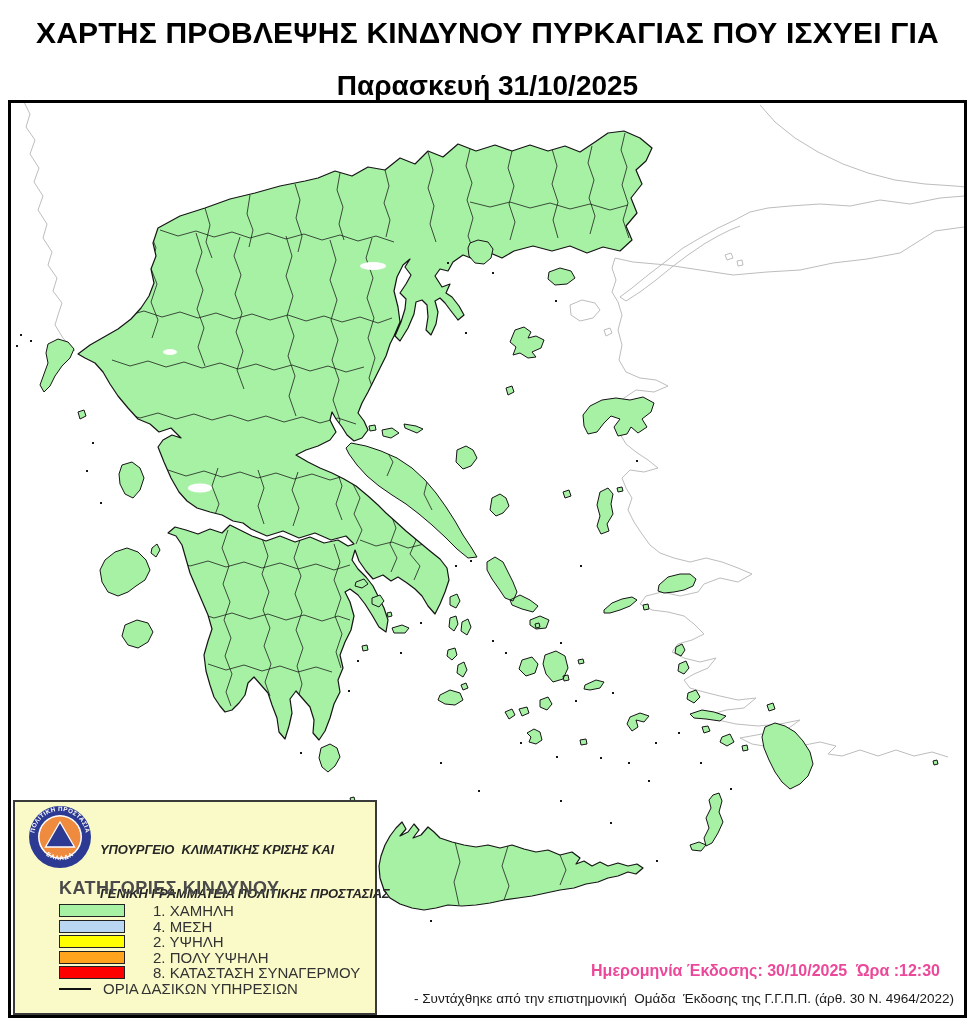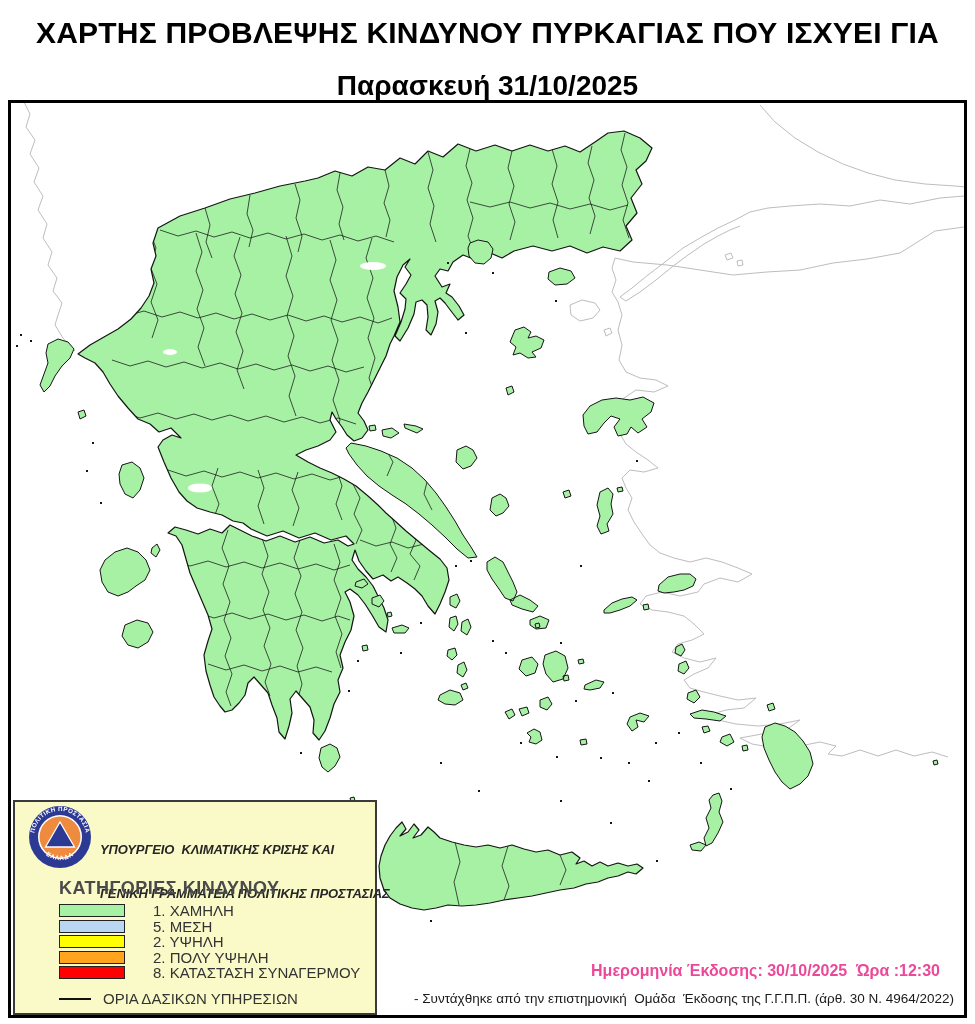--- a/index.html
+++ b/index.html
@@ -27,21 +27,21 @@
   .legend{position:absolute;left:13px;top:800px;width:360px;height:211px;
     background:var(--legend-bg,#fafac9);border:2px solid #3a3a3a;}
   .logo{position:absolute;left:14px;top:4px;width:62px;height:62px;}
   .ministry{position:absolute;left:85px;top:12px;font-size:13px;font-weight:bold;color:#262626;
     line-height:14.5px;letter-spacing:-.1px;white-space:pre;font-style:italic;}
   .cat-title{position:absolute;left:44px;top:76px;font-size:18px;font-weight:bold;color:#4a4a4a;letter-spacing:.5px;}
   .lg-rows{position:absolute;left:44px;top:101px;}
   .lg-row{display:flex;align-items:center;height:15.5px;}
   .swatch{width:66px;height:13px;border:1px solid #222;box-sizing:border-box;flex:0 0 66px;}
   .lg-label{margin-left:28px;font-size:15px;color:#333;white-space:pre;}
-  .boundaries-row{position:absolute;left:44px;top:188px;display:flex;align-items:center;text-align:right;}
+  .boundaries-row{position:absolute;left:44px;top:178px;display:flex;align-items:center;text-align:right;}
   .line-symbol{width:32px;height:0;border-top:2.5px solid #111;}
   .boundaries-label{margin-left:12px;font-size:15px;color:#333;}
 
   
   .issue-line{position:absolute;right:35px;top:962px;font-size:16px;font-weight:bold;color:#ec4899;white-space:pre;}
   .attribution-line{position:absolute;right:21px;top:991px;font-size:13.5px;color:#1a1a1a;white-space:pre;}
 </style>
 </head>
 <body>
 
@@ -192,21 +192,21 @@
 
     <div class="cat-title">ΚΑΤΗΓΟΡΙΕΣ ΚΙΝΔΥΝΟΥ</div>
 
     <div class="lg-rows">
       <div class="lg-row">
         <span class="swatch" style="background: rgb(166, 241, 164);"></span>
         <span class="lg-label">1. ΧΑΜΗΛΗ</span>
       </div>
       <div class="lg-row">
         <span class="swatch" style="background: rgb(185, 214, 242);"></span>
-        <span class="lg-label">5. ΜΕΣΗ</span>
+        <span class="lg-label">4. ΜΕΣΗ</span>
       </div>
       <div class="lg-row">
         <span class="swatch" style="background: rgb(255, 255, 0);"></span>
         <span class="lg-label">2. ΥΨΗΛΗ</span>
       </div>
       <div class="lg-row">
         <span class="swatch" style="background: rgb(255, 164, 28);"></span>
         <span class="lg-label">2. ΠΟΛΥ ΥΨΗΛΗ</span>
       </div>
       <div class="lg-row">

